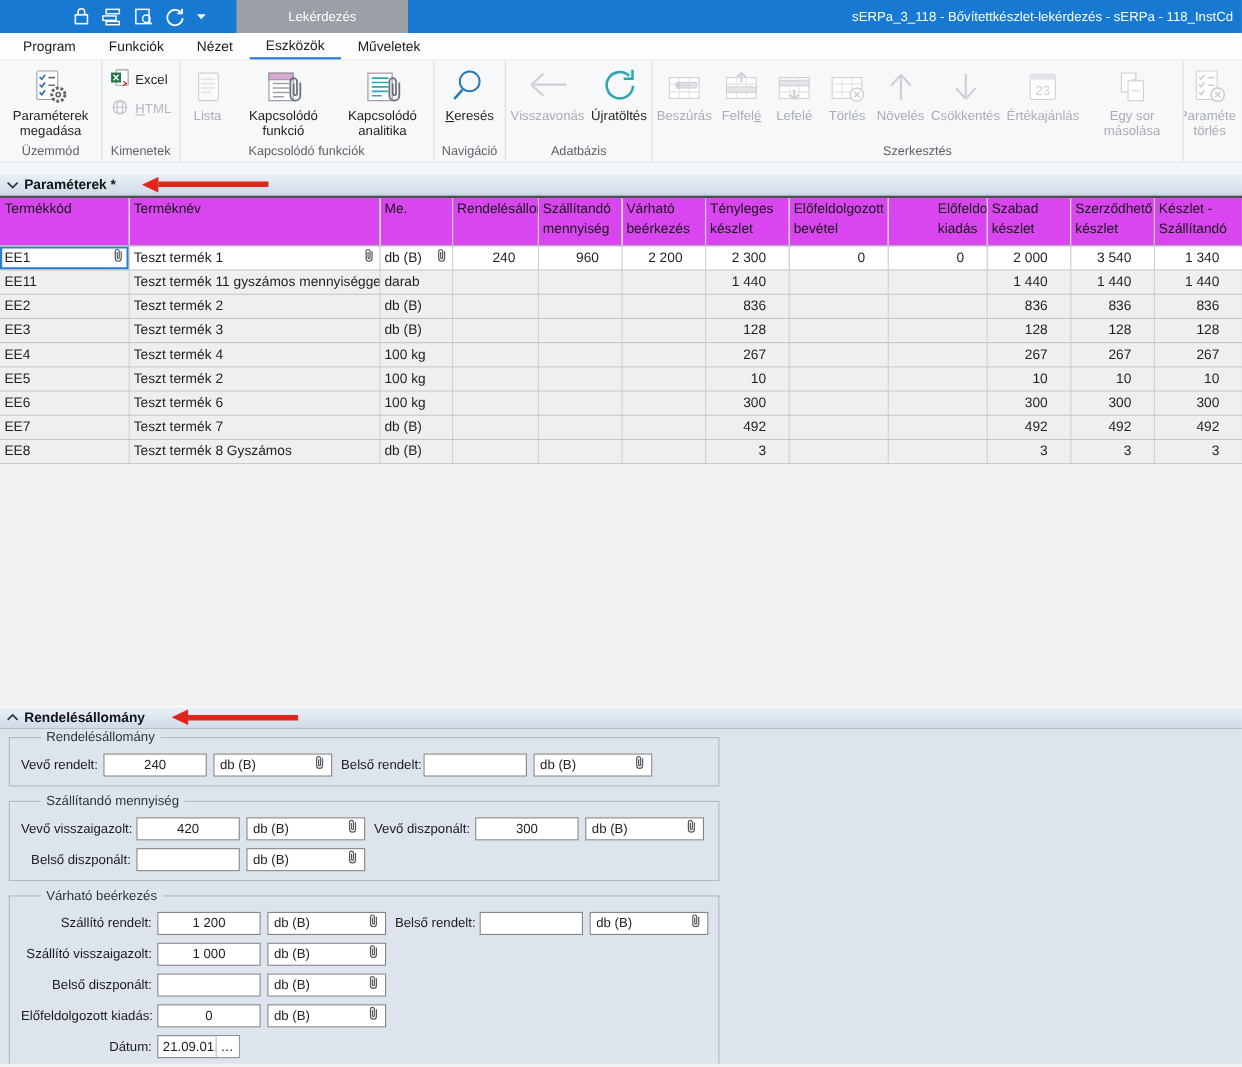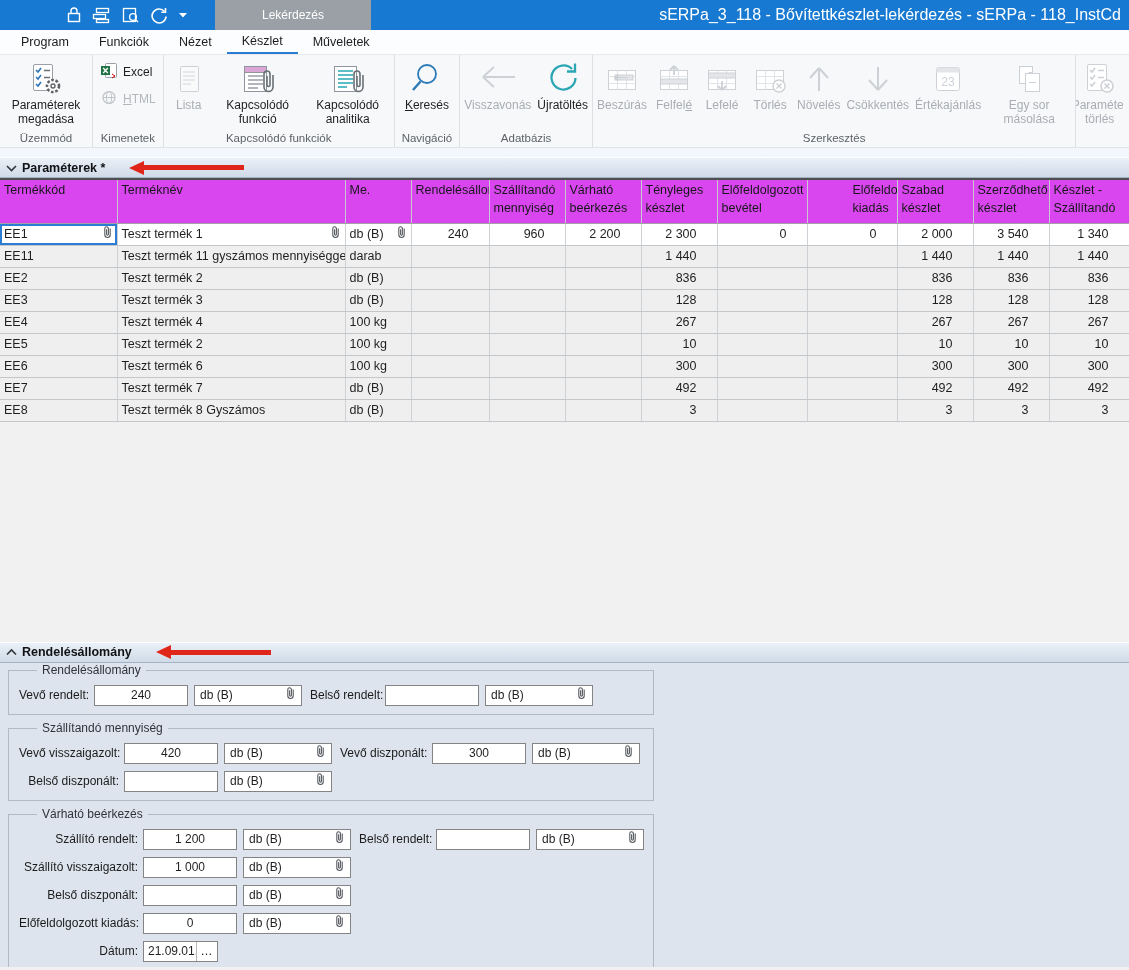--- a/index.html
+++ b/index.html
@@ -9,21 +9,21 @@
     font-family:"Liberation Sans","DejaVu Sans",sans-serif;
     background:#f1f1f1; font-size:12px; color:#1f1f1f;
   }
   
   .titlebar { height:30px; background:var(--blue); position:relative; display:flex; align-items:center; }
   .qat { display:flex; align-items:center; gap:9px; margin-left:66px; }
   .qat .ticon { display:flex; align-items:center; }
   .doc-tab { position:absolute; left:215px; top:0; width:156px; height:30px; background:var(--tabgray);
     color:#fff; font-size:12px; display:flex; align-items:center; justify-content:center; }
   .win-title { position:absolute; right:8px; top:0; height:30px; display:flex; align-items:center;
-    color:#fff; font-size:16px; }
+    color:#fff; font-size:12px; }
   
   .menubar { height:25px; background:#fcfdfe; display:flex; align-items:stretch; padding-left:6px;
     border-bottom:1px solid #e7e9ec; }
   .menu-item { padding:0 15px; display:flex; align-items:center; font-size:12.5px; color:#1c1c1c; cursor:default; }
   .menu-item.active { border-bottom:2px solid var(--accent); }
   
   .ribbon { height:93px; background:#f7f8f9; display:flex; border-bottom:1px solid #dfe2e6; }
   .rgroup { display:flex; flex-direction:column; border-right:1px solid #dcdfe3; padding:1px 1px 0; }
   .rgroup.clipped { width:47px; overflow:hidden; border-right:none; }
   .rbuttons { flex:1; display:flex; align-items:flex-start; justify-content:center; }
@@ -116,21 +116,21 @@
   <div class="doc-tab">
       <span>Lekérdezés</span>
     </div>
   <div class="win-title">sERPa_3_118 - Bővítettkészlet-lekérdezés - sERPa - 118_InstCd</div>
 </div>
 
 <div class="menubar">
     <div class="menu-item">Program</div>
     <div class="menu-item">Funkciók</div>
     <div class="menu-item">Nézet</div>
-    <div class="menu-item active">Készlet</div>
+    <div class="menu-item active">Eszközök</div>
     <div class="menu-item">Műveletek</div>
   </div>
 
 <div class="ribbon">
     <div class="rgroup">
       <div class="rbuttons">
         <div class="rbtn">
           <div class="ricon">
             <svg width="36" height="36" viewBox="0 0 36 36">
               <rect x="5.5" y="3.5" width="19" height="26" rx="1.5" fill="#fff" stroke="#9aa0a8"></rect>

